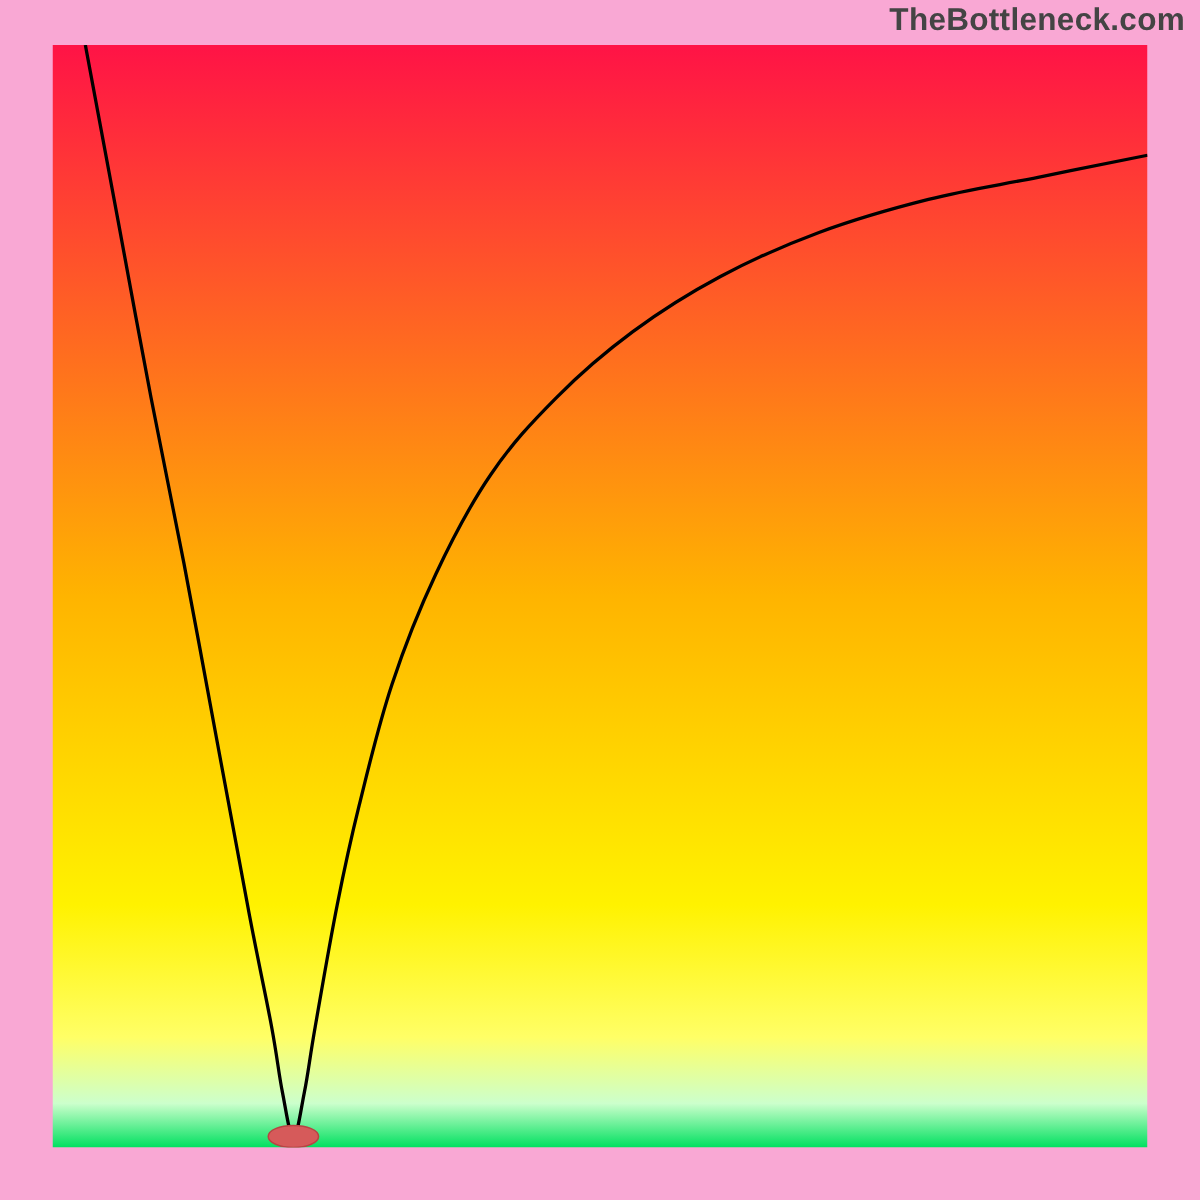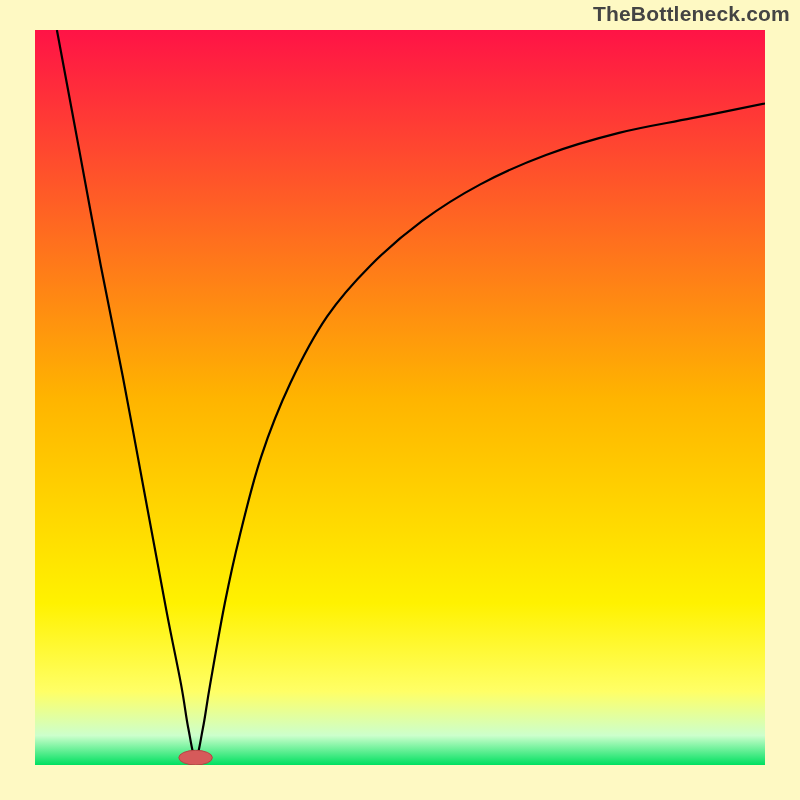--- a/index.html
+++ b/index.html
@@ -8,21 +8,21 @@
     width: 800px;
     height: 800px;
     overflow: hidden;
     font-family: Arial, Helvetica, sans-serif;
     background: #000;
   }
   .wrap {
     position: relative;
     width: 800px;
     height: 800px;
-    background: #fef9c3;
+    background: #f9a8d4;
   }
   .attribution {
     position: absolute;
     top: 2px;
     right: 10px;
     color: #444;
     font-size: 21px;
     font-weight: 600;
     letter-spacing: 0.2px;
     user-select: none;

